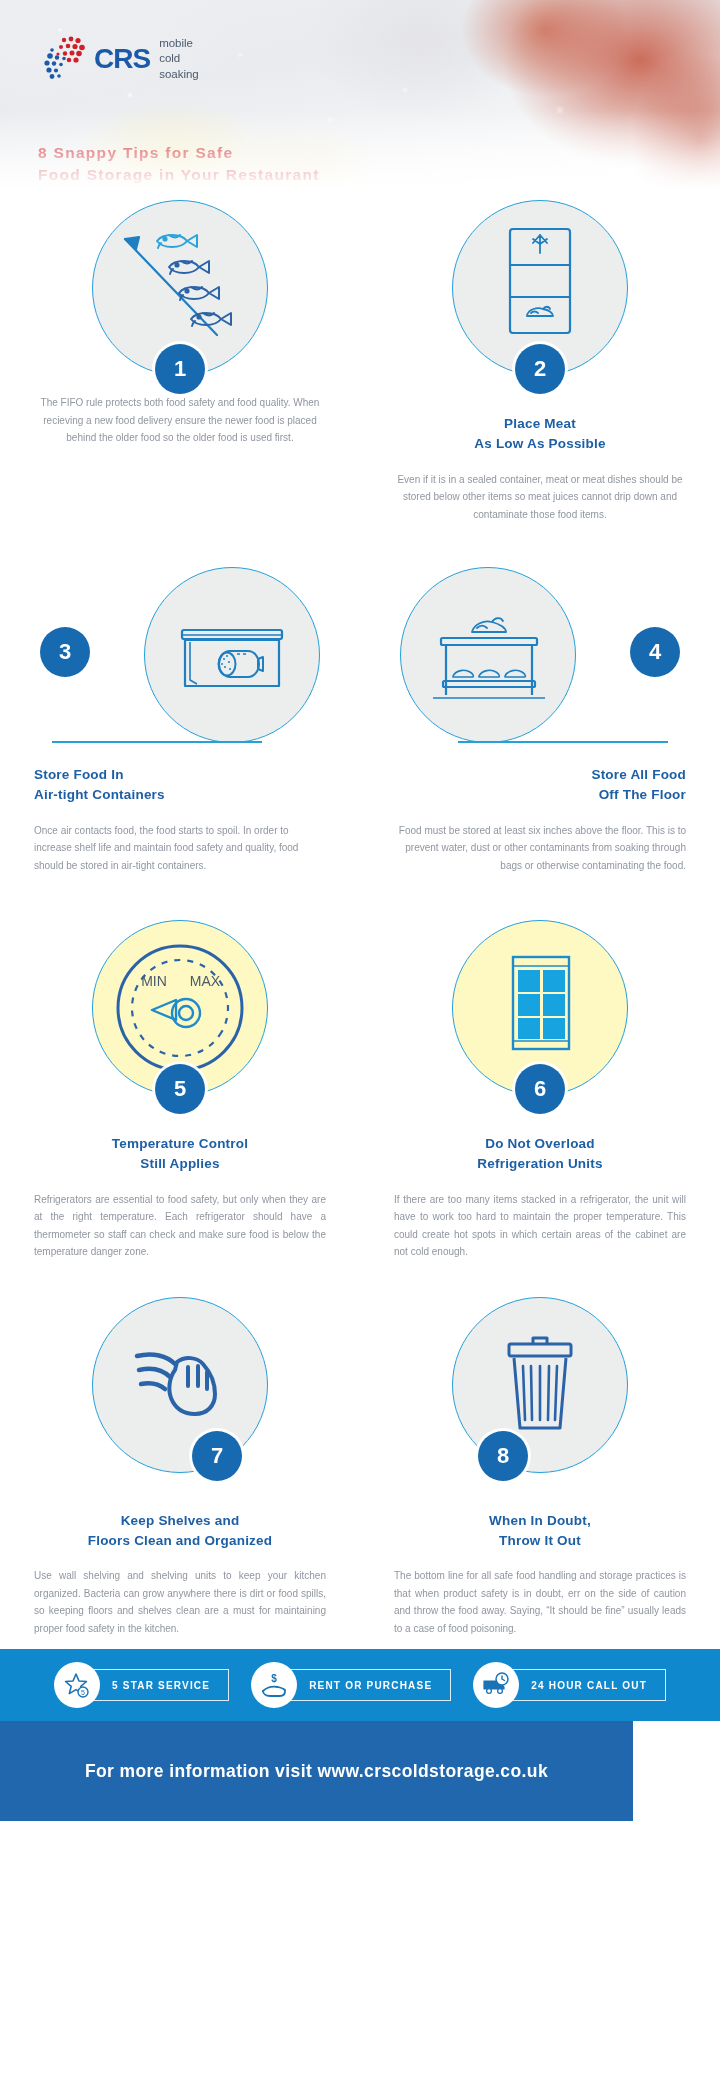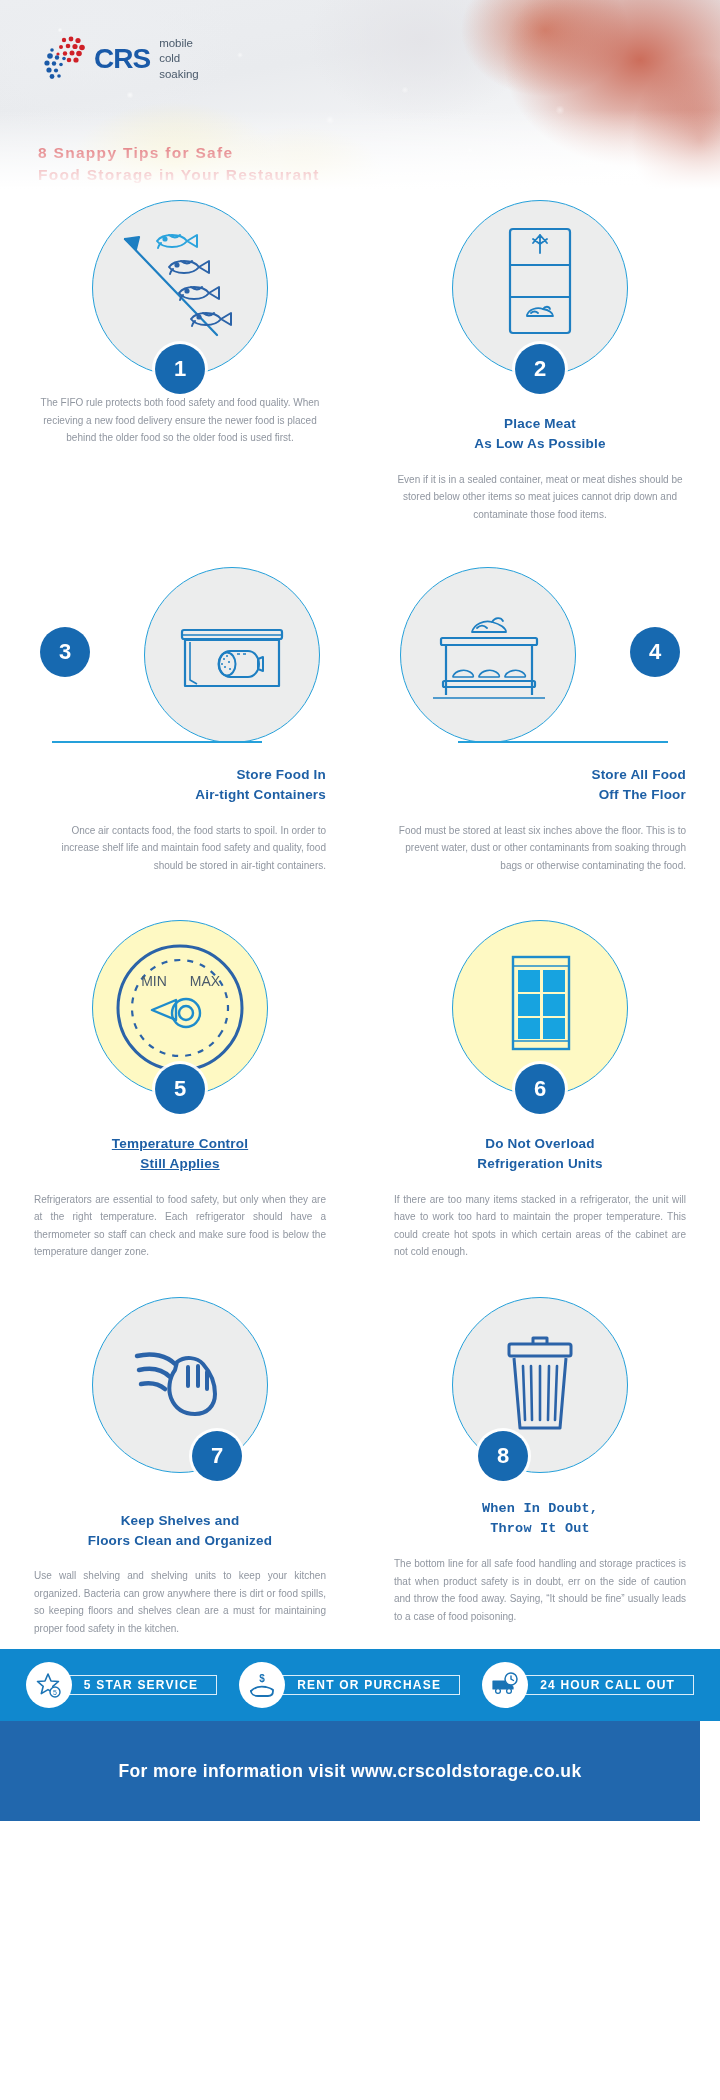--- a/index.html
+++ b/index.html
@@ -79,42 +79,42 @@
   .rule{ position:absolute; height:1.6px; background:#25a0da; top:174px; }
 
   .tip-head{
     font-size:13.5px; font-weight:bold; color:#1d5fa5;
     line-height:1.5; margin-top:16px; letter-spacing:.2px;
   }
   .tip-body{
     font-size:10px; color:#9096a0; line-height:1.75; margin-top:16px;
     font-weight:normal;
   }
-  .ta-c{ text-align:center; } .ta-l{ text-align:right; } .ta-r{ text-align:right; }
+  .ta-c{ text-align:center; } .ta-l{ text-align:left; } .ta-r{ text-align:right; }
   .ta-j{ text-align:justify; }
 
   
   .foot-badges{
     width:720px; height:72px; background:#1088ce;
     display:flex; align-items:center; justify-content:center; gap:22px;
     margin-top:6px;
   }
   .fb{ display:flex; align-items:center; }
   .fb-ico{
     width:46px; height:46px; border-radius:50%; background:#fff;
     display:flex; align-items:center; justify-content:center; position:relative; z-index:2;
   }
   .fb-lab{
-    height:20px; border:1.4px solid rgba(255,255,255,.85); border-left:none;
+    height:32px; border:1.4px solid rgba(255,255,255,.85); border-left:none;
     margin-left:-16px; padding:0 18px 0 28px;
     display:flex; align-items:center; color:#fff;
-    font-size:12px; font-weight:bold; letter-spacing:1.2px; white-space:nowrap;
+    font-size:10px; font-weight:bold; letter-spacing:1.2px; white-space:nowrap;
   }
   .foot-bar{
-    width:700px; height:100px; background:#2167ad;
+    width:633px; height:100px; background:#2167ad;
     display:flex; align-items:center; justify-content:center;
   }
   .foot-bar span{ color:#fff; font-size:17.5px; font-weight:bold; letter-spacing:.4px; }
 </style>
 </head>
 <body>
 
 <div class="hero">
   <div class="hero-ice"></div>
 
@@ -320,21 +320,21 @@
             <text x="105" y="58" font-family="Liberation Sans, sans-serif" font-size="14" fill="#4a5a6b" text-anchor="middle">MAX</text>
             <g fill="none" stroke="#1e8ccc" stroke-width="2.4" stroke-linejoin="round">
               <path d="M52 82 L76 72 L76 92 Z"></path>
               <circle cx="86" cy="85" r="14"></circle>
               <circle cx="86" cy="85" r="7"></circle>
             </g>
           </svg>
         </div>
         <div class="badge" style="left:50%;transform:translateX(-50%);top:144px;">5</div>
       </div>
-      <div class="tip-head ta-c" style="margin-top:36px;text-decoration:underline;">
+      <div class="tip-head ta-c" style="margin-top:36px;">
         <span>Temperature Control</span><br>
         <span>Still Applies</span>
       </div>
       <div class="tip-body ta-j">Refrigerators are essential to food safety, but only when they are at the right temperature. Each refrigerator should have a thermometer so staff can check and make sure food is below the temperature danger zone.</div>
     </div>
 
     <div class="col">
       <div class="circle-area">
         <div class="circle c-center plain">
           <svg width="150" height="150" viewBox="0 0 150 150">
@@ -400,21 +400,21 @@
               <line x1="58" y1="56" x2="60" y2="110"></line>
               <line x1="66" y1="56" x2="67" y2="110"></line>
               <line x1="75" y1="56" x2="75" y2="110"></line>
               <line x1="84" y1="56" x2="83" y2="110"></line>
               <line x1="92" y1="56" x2="90" y2="110"></line>
             </g>
           </svg>
         </div>
         <div class="badge" style="left:50%;margin-left:-62px;top:134px;">8</div>
       </div>
-      <div class="tip-head ta-c" style="margin-top:24px;font-family:Liberation Mono, monospace;">
+      <div class="tip-head ta-c" style="margin-top:36px;">
         <span>When In Doubt,</span><br>
         <span>Throw It Out</span>
       </div>
       <div class="tip-body ta-j">The bottom line for all safe food handling and storage practices is that when product safety is in doubt, err on the side of caution and throw the food away. Saying, “It should be fine” usually leads to a case of food poisoning.</div>
     </div>
   </div>
 </div>
 
 <div class="foot-badges">
   <div class="fb">

